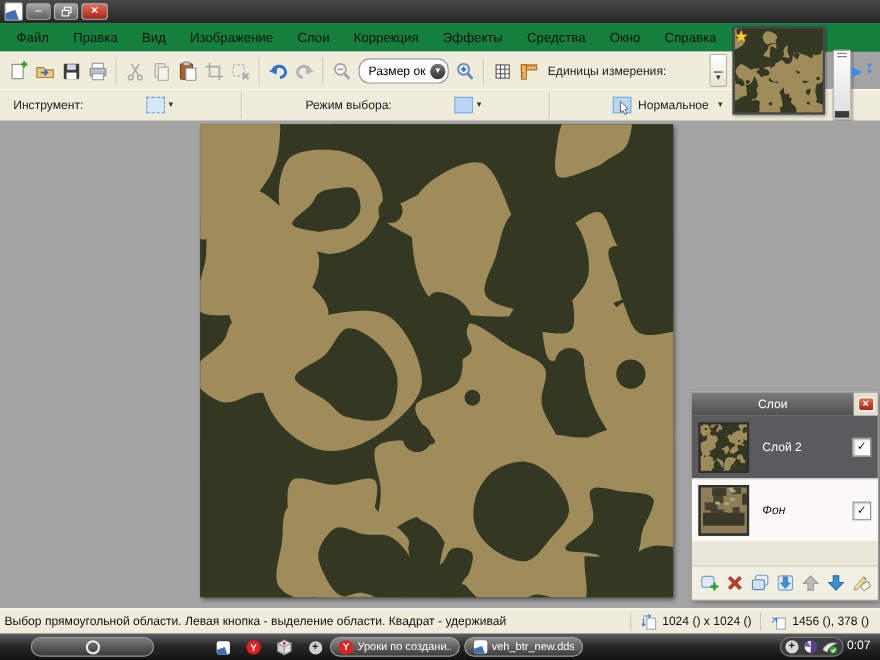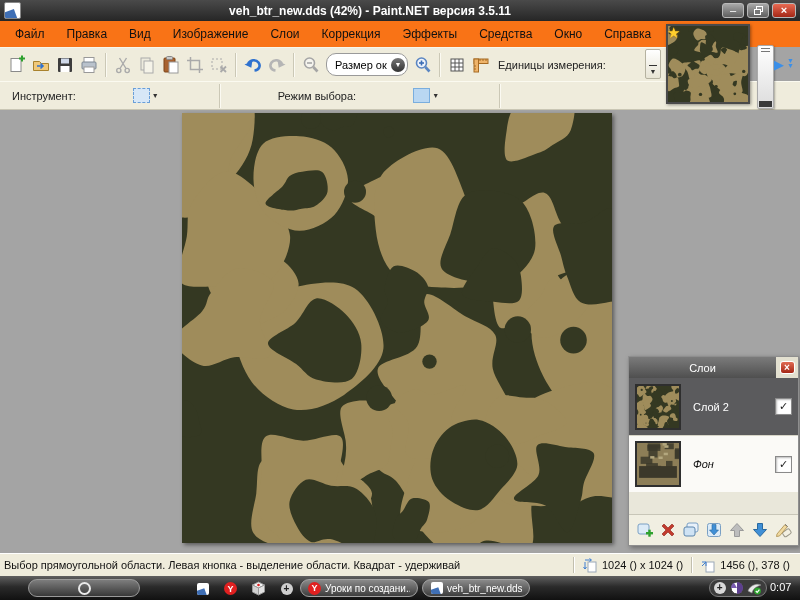--- a/index.html
+++ b/index.html
@@ -11,21 +11,21 @@
     background:linear-gradient(#4a4a4a,#262626);display:flex;align-items:center;padding:0 4px;box-sizing:border-box;}
   #app-icon{width:15px;height:15px;background:#fff;border:1px solid #888;border-radius:2px;position:relative;overflow:hidden;flex:0 0 auto;}
   #app-icon:before{content:"";position:absolute;left:-3px;bottom:-3px;width:14px;height:10px;background:#3f6fb5;transform:rotate(-20deg);}
   #title-text{flex:1;text-align:center;color:#fff;font-weight:bold;font-size:12px;white-space:nowrap;overflow:hidden;}
   .winbtn{height:15px;border-radius:3px;margin-left:3px;display:flex;align-items:center;justify-content:center;
     color:#fff;font-size:11px;line-height:1;border:1px solid #b9b9b9;box-sizing:border-box;}
   .winbtn.gray{width:22px;background:linear-gradient(#a8a8a8,#5f5f5f);}
   .winbtn.red{width:24px;background:linear-gradient(#e86a52,#a42716);font-weight:bold;}
 
   
-  #menubar{position:absolute;left:0;top:21px;width:800px;height:26px;background:#f97316;
+  #menubar{position:absolute;left:0;top:21px;width:800px;height:26px;background:#15803d;
     display:flex;align-items:center;padding-left:4px;box-sizing:border-box;}
   .menu-item{padding:4px 11px;font-size:12px;color:#111;white-space:nowrap;}
 
   
   #toolbar1{position:absolute;left:0;top:47px;width:728px;height:34px;background:#efecdc;
     display:flex;align-items:center;padding-left:5px;box-sizing:border-box;border-top:1px solid #f8f6ea;}
   #toolbar2{position:absolute;left:0;top:81px;width:800px;height:29px;background:#efecdc;
     display:flex;align-items:center;padding-left:7px;box-sizing:border-box;border-top:1px solid #fbfaf0;
     border-bottom:1px solid #c9c6b4;gap:48px;}
   .tbi{width:24px;height:24px;display:flex;align-items:center;justify-content:center;flex:0 0 auto;}
@@ -117,21 +117,20 @@
   #tray-clock{position:absolute;left:770px;top:5px;color:#fff;font-size:11px;}
   svg{overflow:visible;}
 </style>
 </head>
 <body>
 
 <div id="screen">
 
   <div id="titlebar">
     <div id="app-icon"></div>
-    <div id="title-text">veh_btr_new.dds (42%) - Paint.NET версия 3.5.11</div>
     <div class="winbtn gray">–</div>
     <div class="winbtn gray">
       <svg width="9" height="9" viewBox="0 0 9 9">
         <rect x="2.5" y="0.5" width="6" height="5" fill="none" stroke="#fff"></rect>
         <rect x="0.5" y="3.5" width="6" height="5" fill="#777" stroke="#fff"></rect>
       </svg>
     </div>
     <div class="winbtn red">×</div>
   </div>
 
@@ -270,20 +269,30 @@
       <span class="swatch-dashed"></span>
       <span class="ddarrow">▼</span>
     </span>
     <span class="sep"></span>
     <span class="tlabel">Режим выбора:</span>
     <span class="toolbtn">
       <span class="swatch-solid"></span>
       <span class="ddarrow">▼</span>
     </span>
     <span class="sep"></span>
+    <span class="toolbtn">
+      <span style="position:relative;width:18px;height:15px;">
+        <span class="swatch-solid" style="position:absolute;left:0;top:0;"></span>
+        <svg width="10" height="12" viewBox="0 0 10 12" style="position:absolute;left:6px;top:4px;">
+            <polygon points="1,0 8,7 5,7.5 7,11 5,12 3.4,8.4 1,10" fill="#fff" stroke="#555" stroke-width="0.8"></polygon>
+          </svg>
+      </span>
+      <span class="tlabel">Нормальное</span>
+      <span class="ddarrow">▼</span>
+    </span>
   </div>
 
   <div id="img-thumb">
     <svg viewBox="0 0 80 80" preserveAspectRatio="none" style="overflow: hidden;">
         <rect width="80" height="80" fill="#343822"></rect>
         <path d="M53.2 42.4C53.3 44.4 50.3 47.7 48.4 48.7C46.6 49.7 44.1 48.1 42.0 48.4C39.9 48.8 37.9 51.2 36.1 50.8C34.3 50.4 31.8 47.9 31.2 45.9C30.6 44.0 31.5 41.2 32.4 39.3C33.2 37.4 34.5 35.8 36.3 34.3C38.0 32.8 41.1 30.0 43.0 30.4C45.0 30.8 46.0 34.7 47.7 36.7C49.4 38.7 53.1 40.4 53.2 42.4Z" fill="#9f8c5b"></path>
         <path d="M58.8 54.5C58.7 56.2 58.4 58.2 57.3 59.1C56.2 60.0 54.0 60.4 52.3 60.1C50.7 59.9 47.9 58.8 47.4 57.5C47.0 56.2 48.9 54.2 49.6 52.6C50.4 51.0 50.7 48.3 52.1 47.8C53.4 47.2 56.8 48.1 57.9 49.2C59.0 50.3 58.9 52.9 58.8 54.5Z" fill="#9f8c5b"></path>
         <path d="M42.6 67.5C43.0 69.6 44.2 73.2 43.1 74.6C42.1 75.9 38.1 75.8 36.1 75.7C34.2 75.6 33.6 74.1 31.4 74.0C29.2 73.9 25.1 76.3 22.9 75.2C20.8 74.1 17.7 69.7 18.3 67.5C18.8 65.4 24.1 63.5 26.2 62.3C28.4 61.1 29.2 61.5 31.1 60.3C33.0 59.1 35.8 54.8 37.5 55.1C39.2 55.4 40.3 59.9 41.1 62.0C42.0 64.1 42.3 65.4 42.6 67.5Z" fill="#9f8c5b"></path>
         <path d="M58.6 46.1C59.0 49.4 55.8 55.5 53.1 57.2C50.3 58.8 44.5 57.3 42.0 55.9C39.6 54.6 39.0 51.2 38.3 49.0C37.6 46.9 37.4 45.8 37.8 43.0C38.3 40.2 38.9 33.1 41.1 32.2C43.3 31.3 48.3 35.2 51.2 37.5C54.1 39.8 58.3 42.9 58.6 46.1Z" fill="#9f8c5b"></path>
         <path d="M47.8 21.6C48.1 23.5 50.4 27.1 49.6 27.9C48.8 28.8 45.0 26.8 43.0 27.0C41.1 27.1 39.6 29.2 37.9 28.9C36.2 28.5 34.2 26.9 32.9 25.0C31.7 23.1 29.7 19.2 30.5 17.4C31.3 15.7 35.8 15.2 38.0 14.5C40.2 13.8 41.9 12.9 43.6 13.3C45.2 13.6 47.3 15.3 48.0 16.7C48.7 18.1 47.5 19.8 47.8 21.6Z" fill="#9f8c5b"></path>

